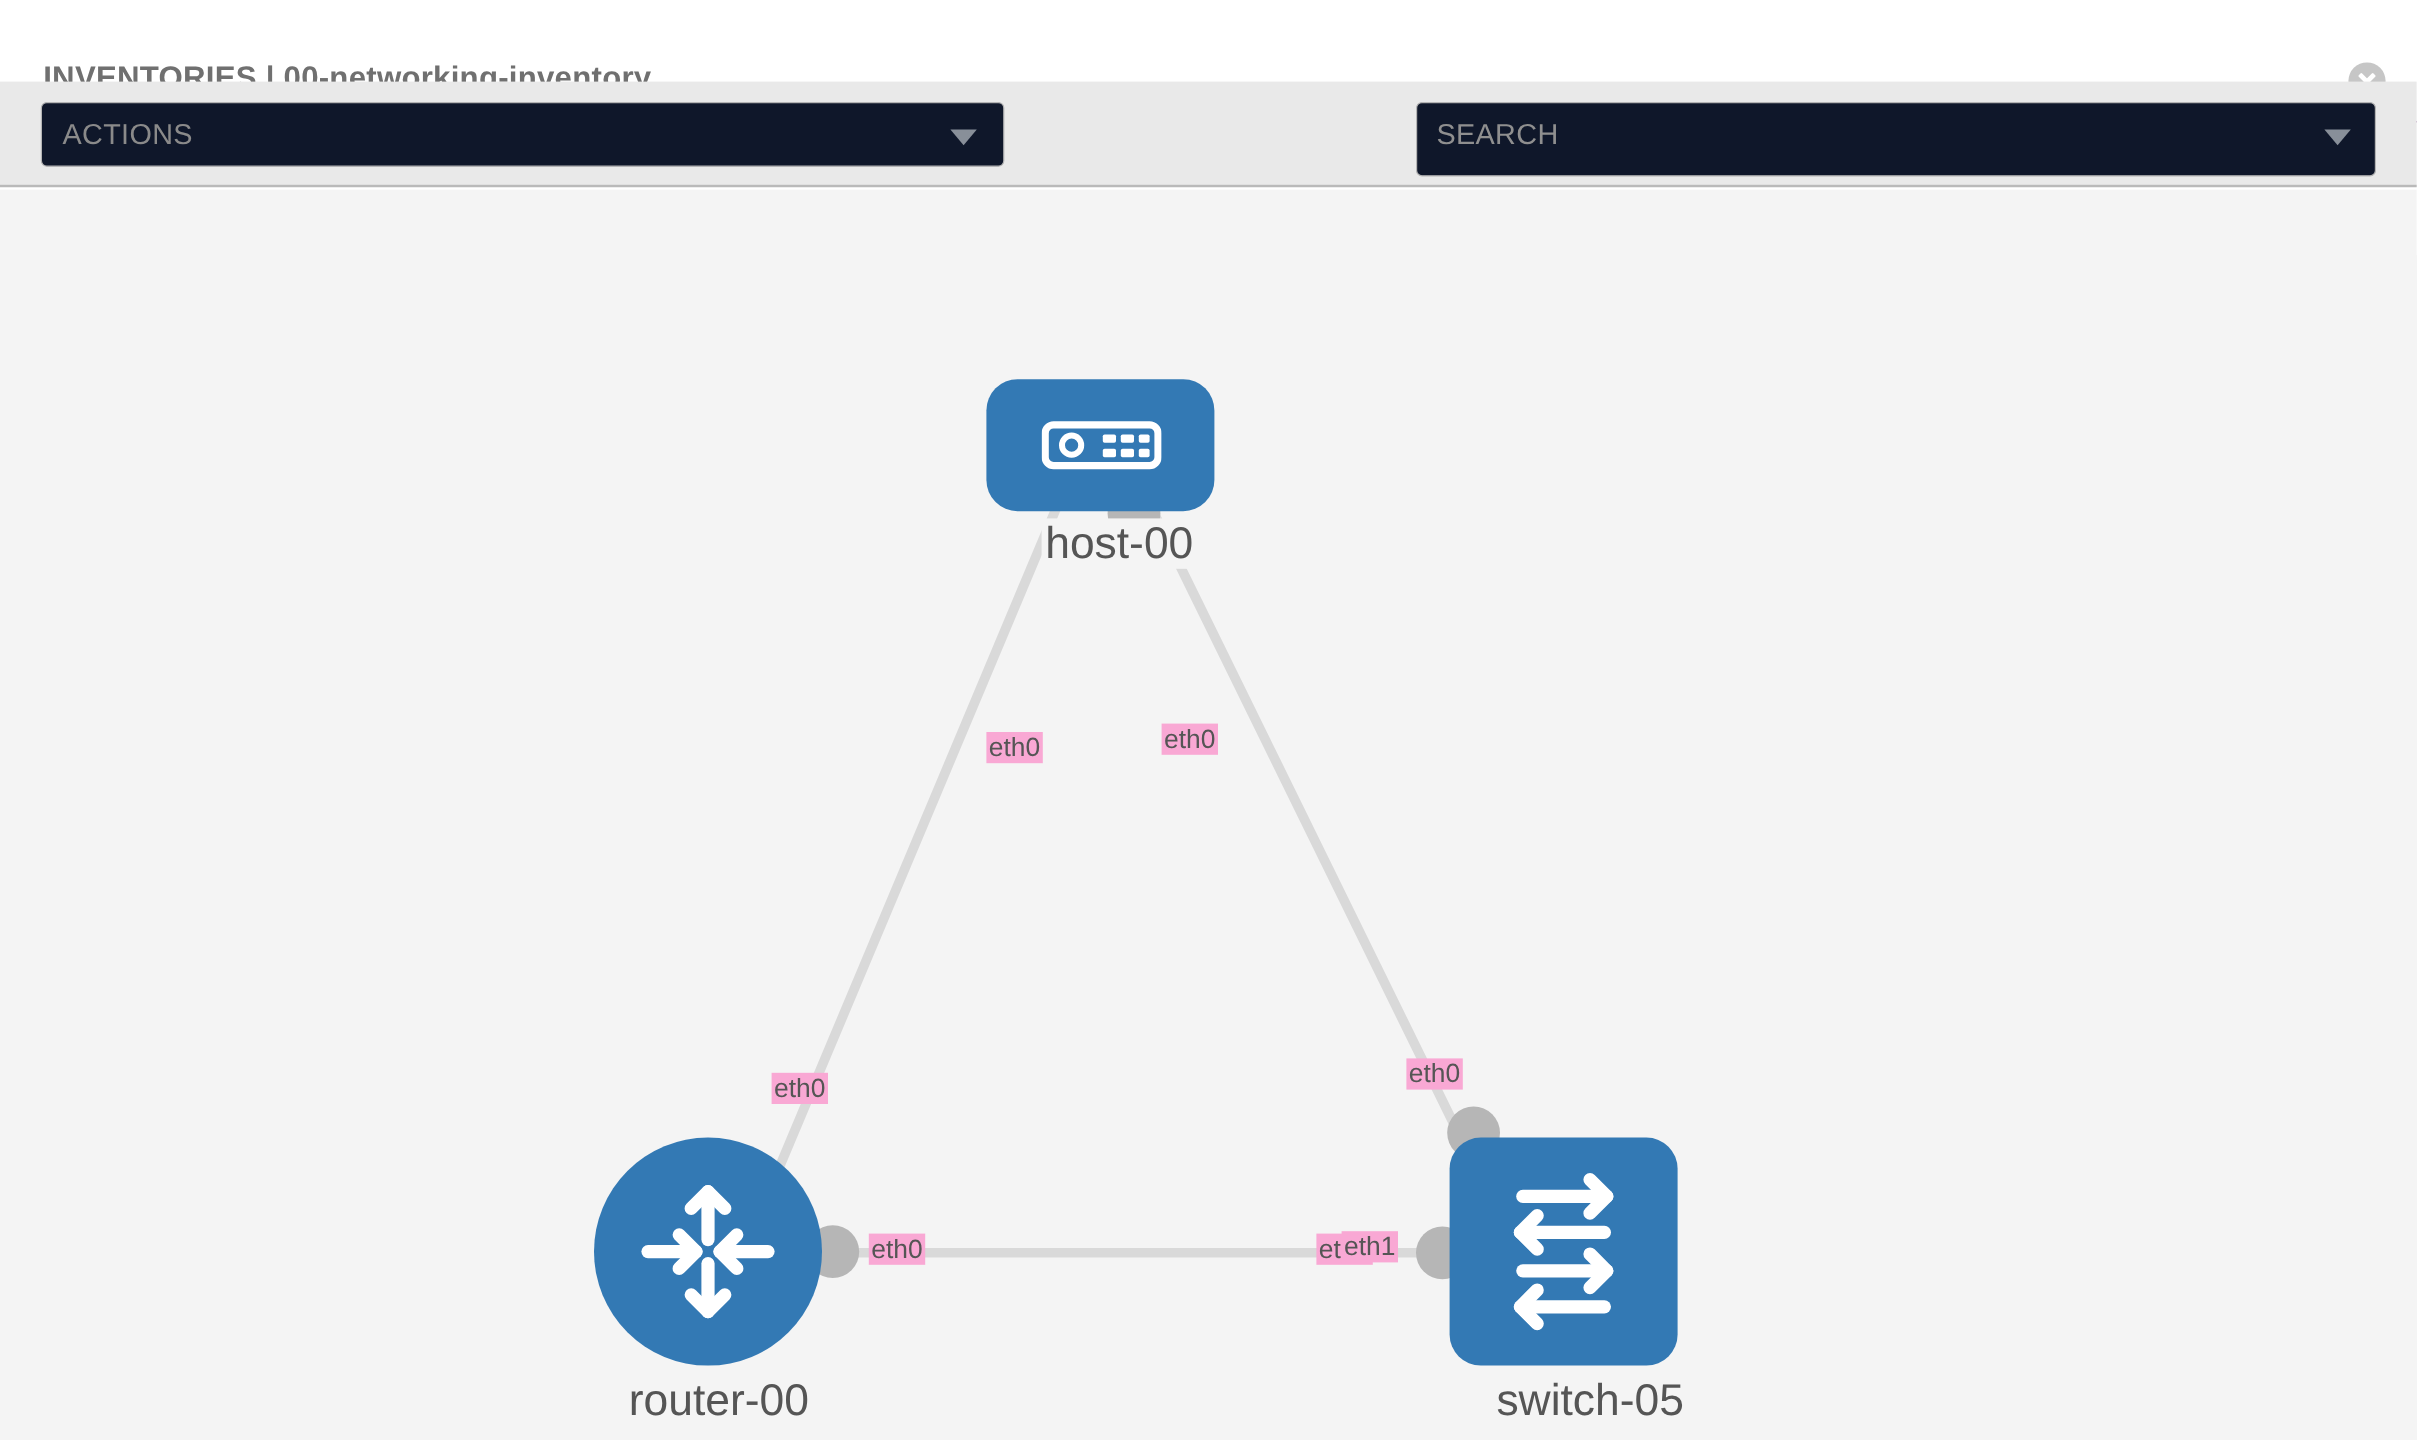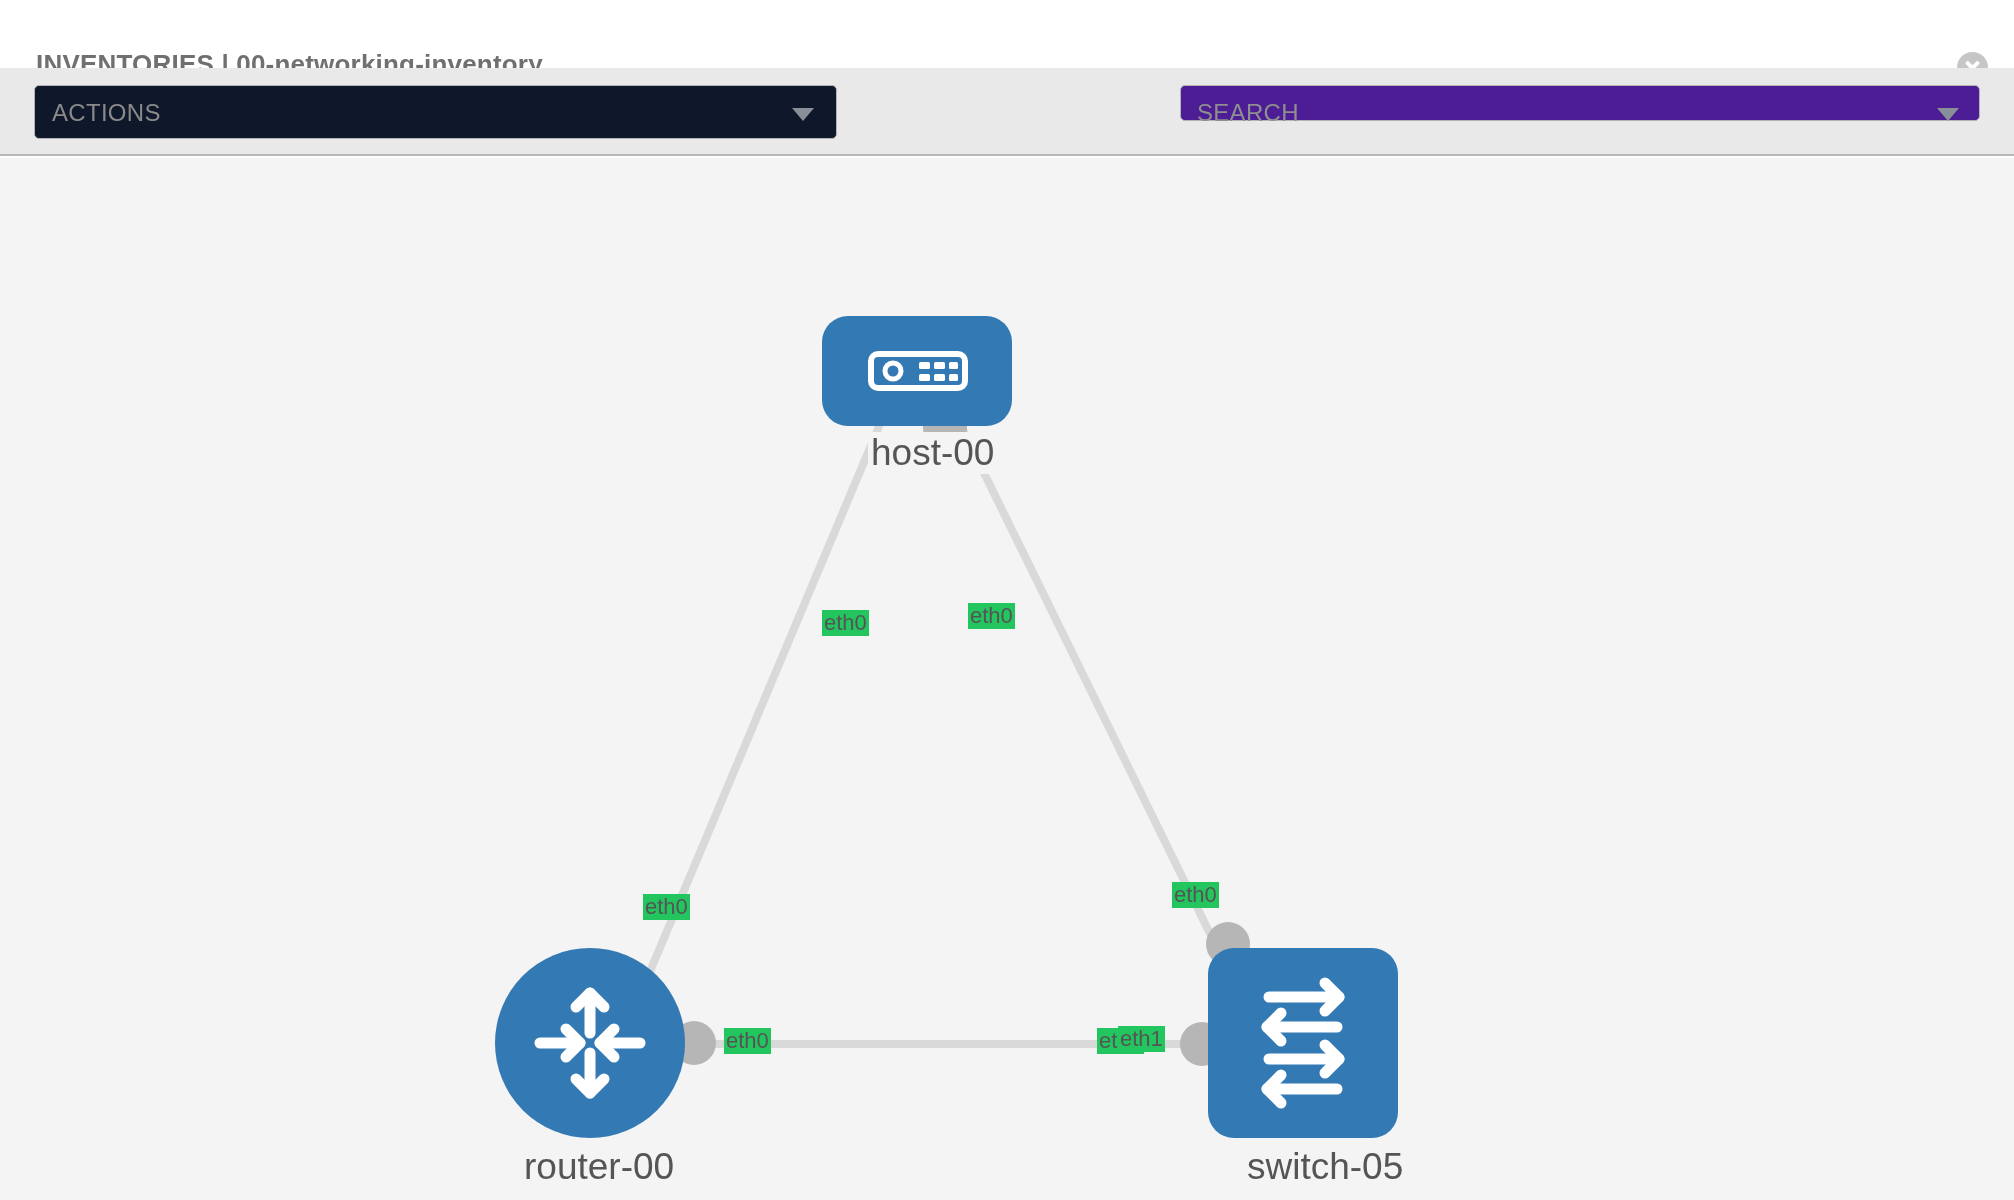--- a/index.html
+++ b/index.html
@@ -91,22 +91,22 @@
     width: 52px; height: 52px;
     cursor: pointer;
   }
   .tool-icon svg { display:block; }
   #wrench-icon { left: 1035px; top: 88px; }
   #key-icon    { left: 1102px; top: 88px; }
 
   .search-box {
     position: absolute;
     left: 1180px; top: 17px;
-    width: 800px; height: 36px;
-    background: #4c1d95;
+    width: 800px; height: 62px;
+    background: #0f172a;
     border: 1px solid #b4b4b4;
     border-radius: 5px;
   }
   .search-box .lbl {
     position: absolute;
     left: 16px; top: 13px;
     font-size: 24px;
     color: #8f8f8f;
     letter-spacing: 0.3px;
   }
@@ -169,21 +169,21 @@
 
   .node-icon {
     position: absolute;
     pointer-events: none;
   }
 
   .edge-label {
     position: absolute;
     font-size: 22px;
     color: #555555;
-    background: #22c55e;
+    background: #f9a8d4;
     white-space: nowrap;
     padding: 0 2px;
     line-height: 26px;
   }
 </style>
 </head>
 <body>
 
 <div id="app">
 

